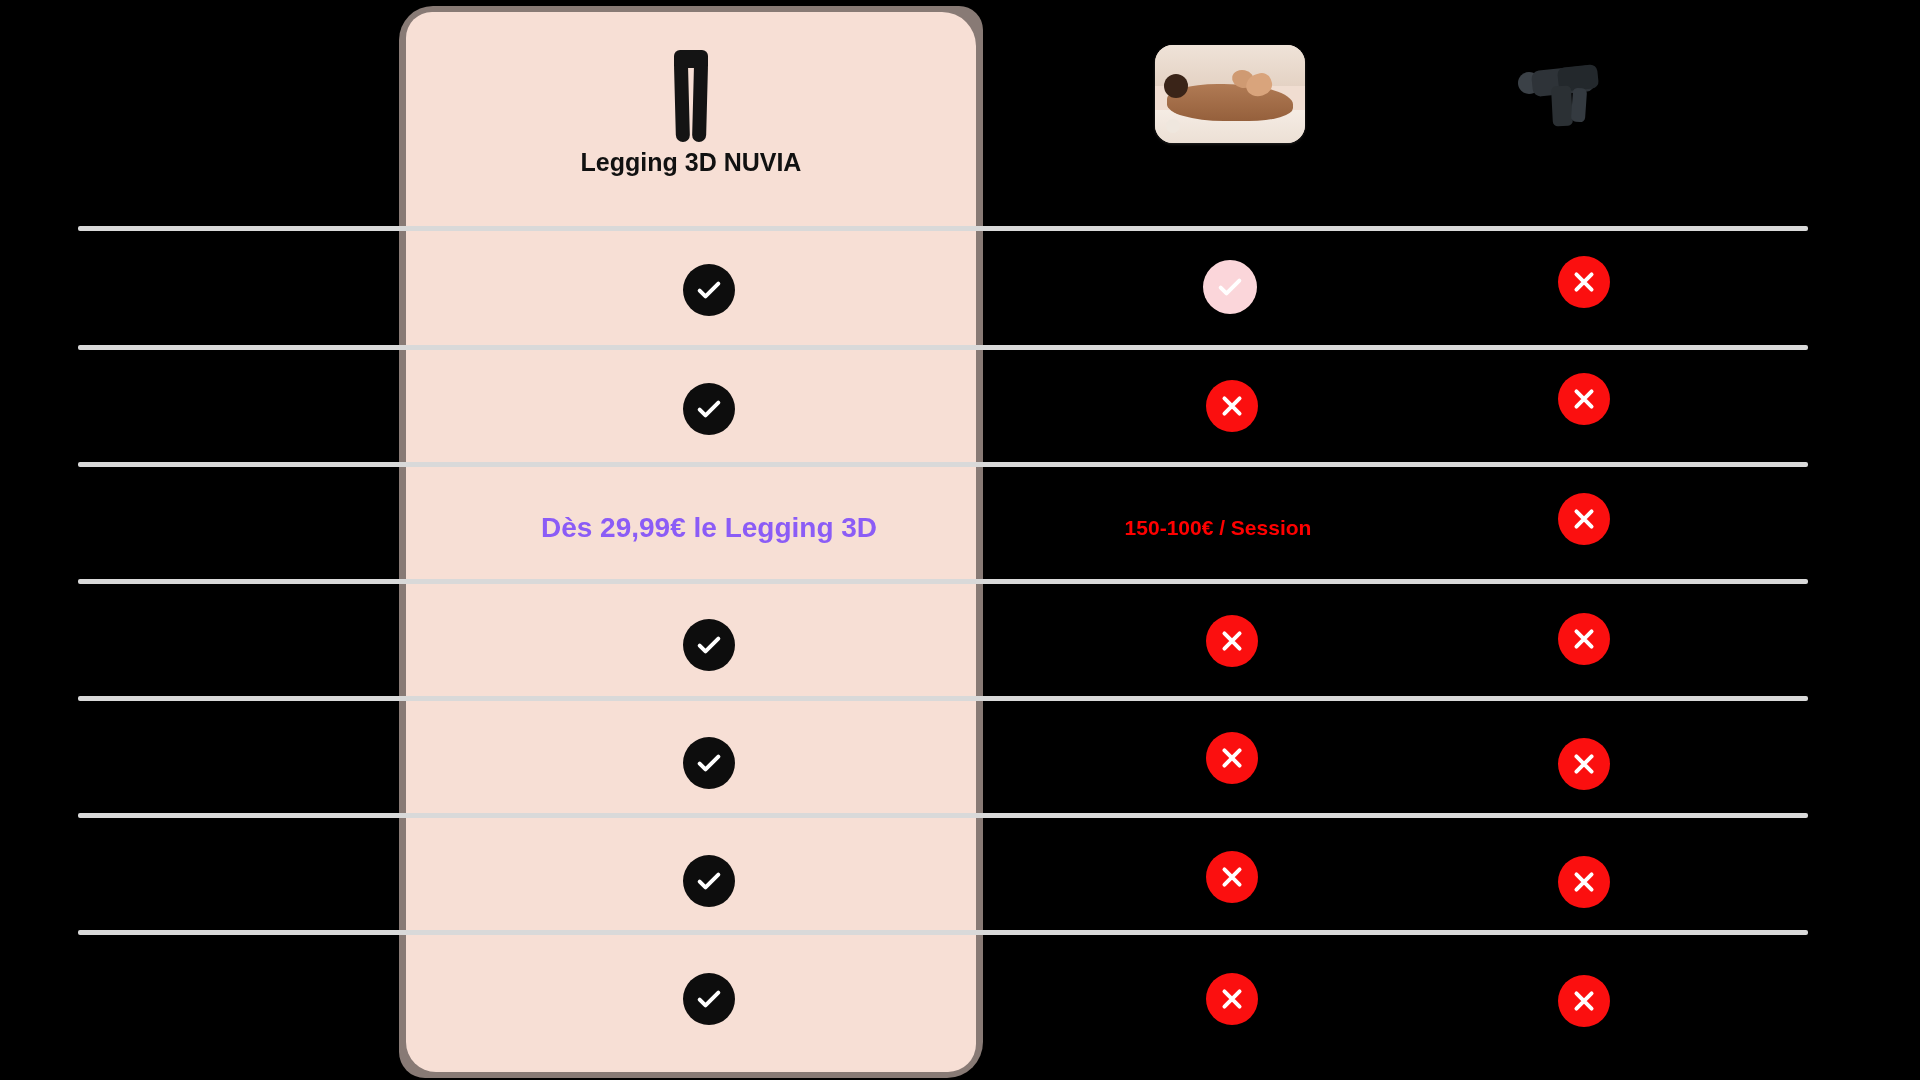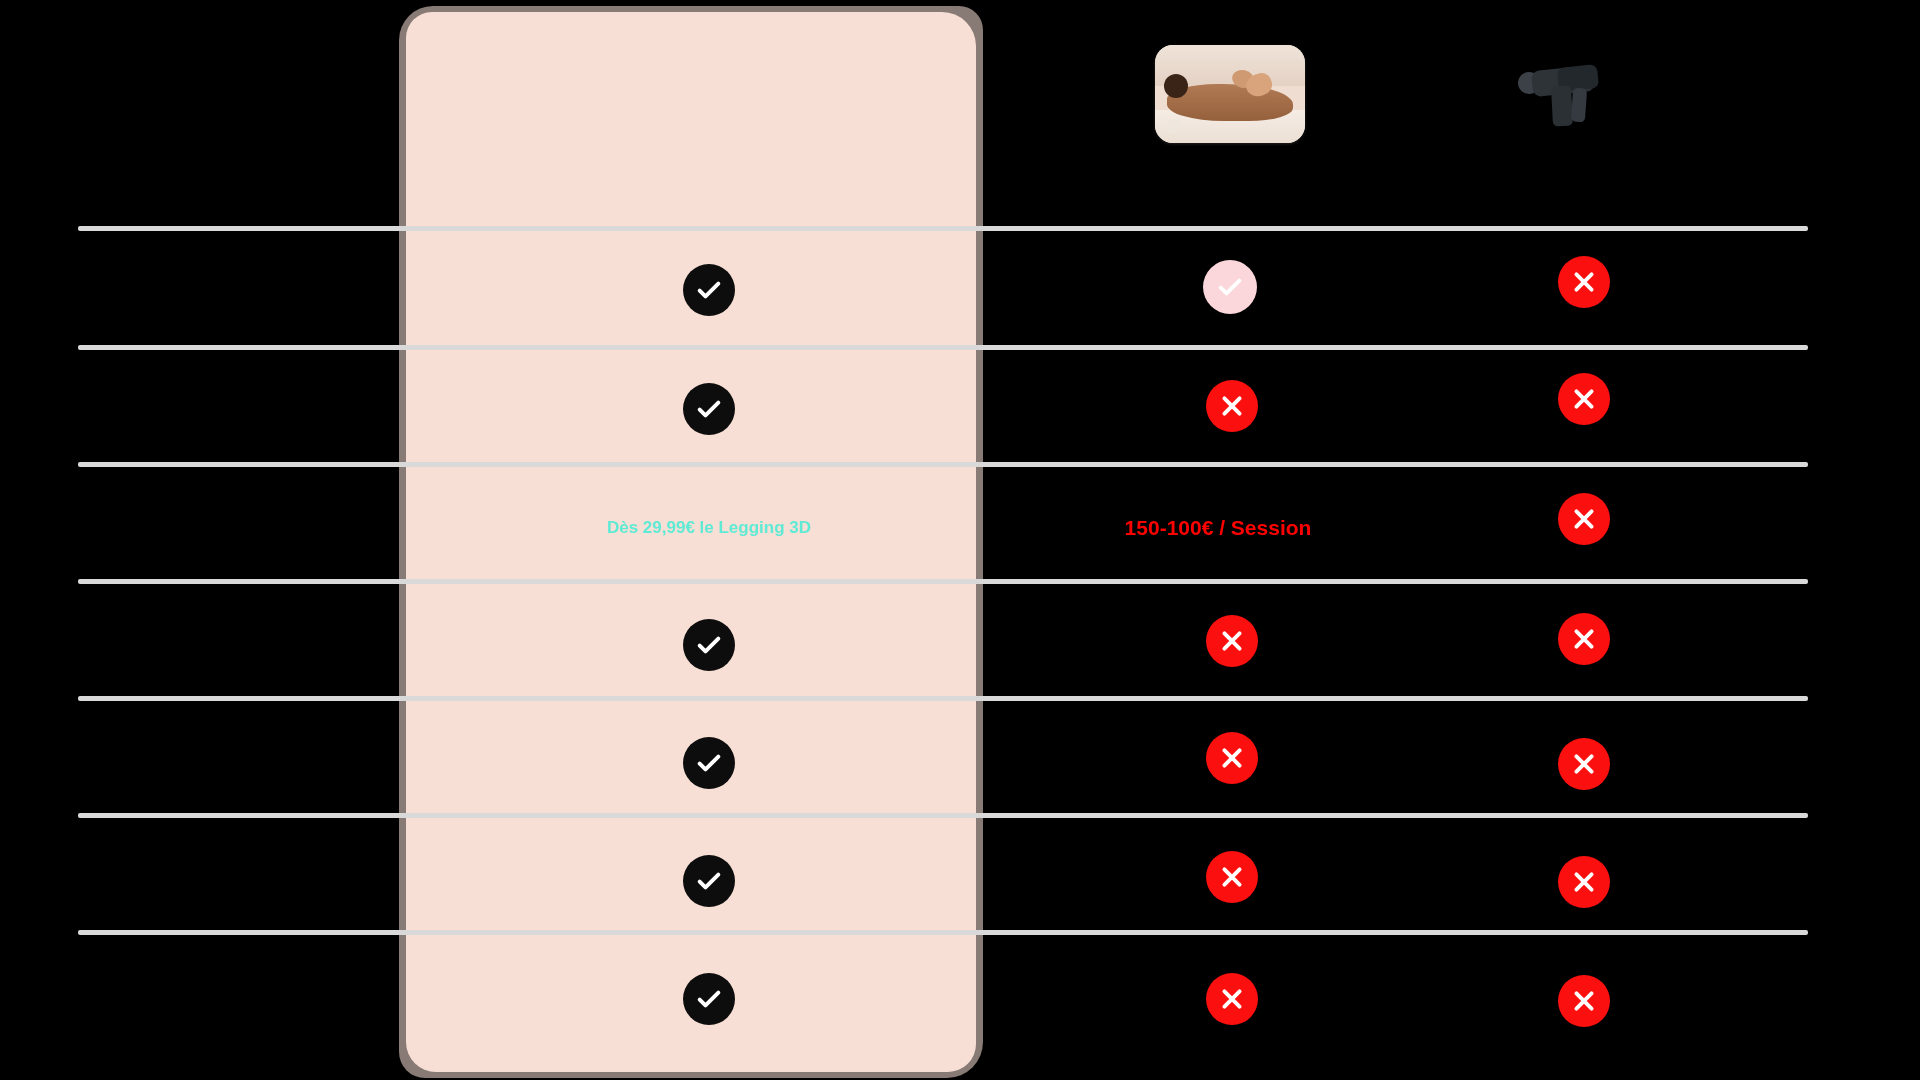--- a/index.html
+++ b/index.html
@@ -206,23 +206,23 @@
     margin: 0 auto;
     position: relative;
   }
   .mark.check-dark { background: #0d0d0d; }
   .mark.cross-red  { background: #fb0f0f; }
   .mark.check-pale { background: #fbd6da; width: 54px; height: 54px; }
 
   .mark svg { display: block; }
 
   .price-text {
-    font-size: 17px;
+    font-size: 28px;
     font-weight: bold;
-    color: #5eead4;
+    color: #8b5cf6;
     white-space: nowrap;
   }
   .price-text.red {
     color: #ff0000;
     font-size: 21px;
   }
 </style>
 </head>
 <body>
 
@@ -231,20 +231,28 @@
   <div id="highlight-col"></div>
 
   <div class="rowline" style="top:226px"></div>
   <div class="rowline" style="top:345px"></div>
   <div class="rowline" style="top:462px"></div>
   <div class="rowline" style="top:579px"></div>
   <div class="rowline" style="top:696px"></div>
   <div class="rowline" style="top:813px"></div>
   <div class="rowline" style="top:930px"></div>
 
+  <div class="col-head" id="head-product">
+    <div class="leggings">
+      <div class="waist"></div>
+      <div class="legL"></div>
+      <div class="legR"></div>
+    </div>
+    <div class="title">Legging 3D NUVIA</div>
+  </div>
 
   <div class="col-head" id="head-massage">
     <div class="photo-thumb">
       <div class="bg-top"></div>
       <div class="towel"></div>
       <div class="body"></div>
       <div class="head"></div>
       <div class="hands2"></div>
       <div class="hands"></div>
       <div class="candle"></div>

